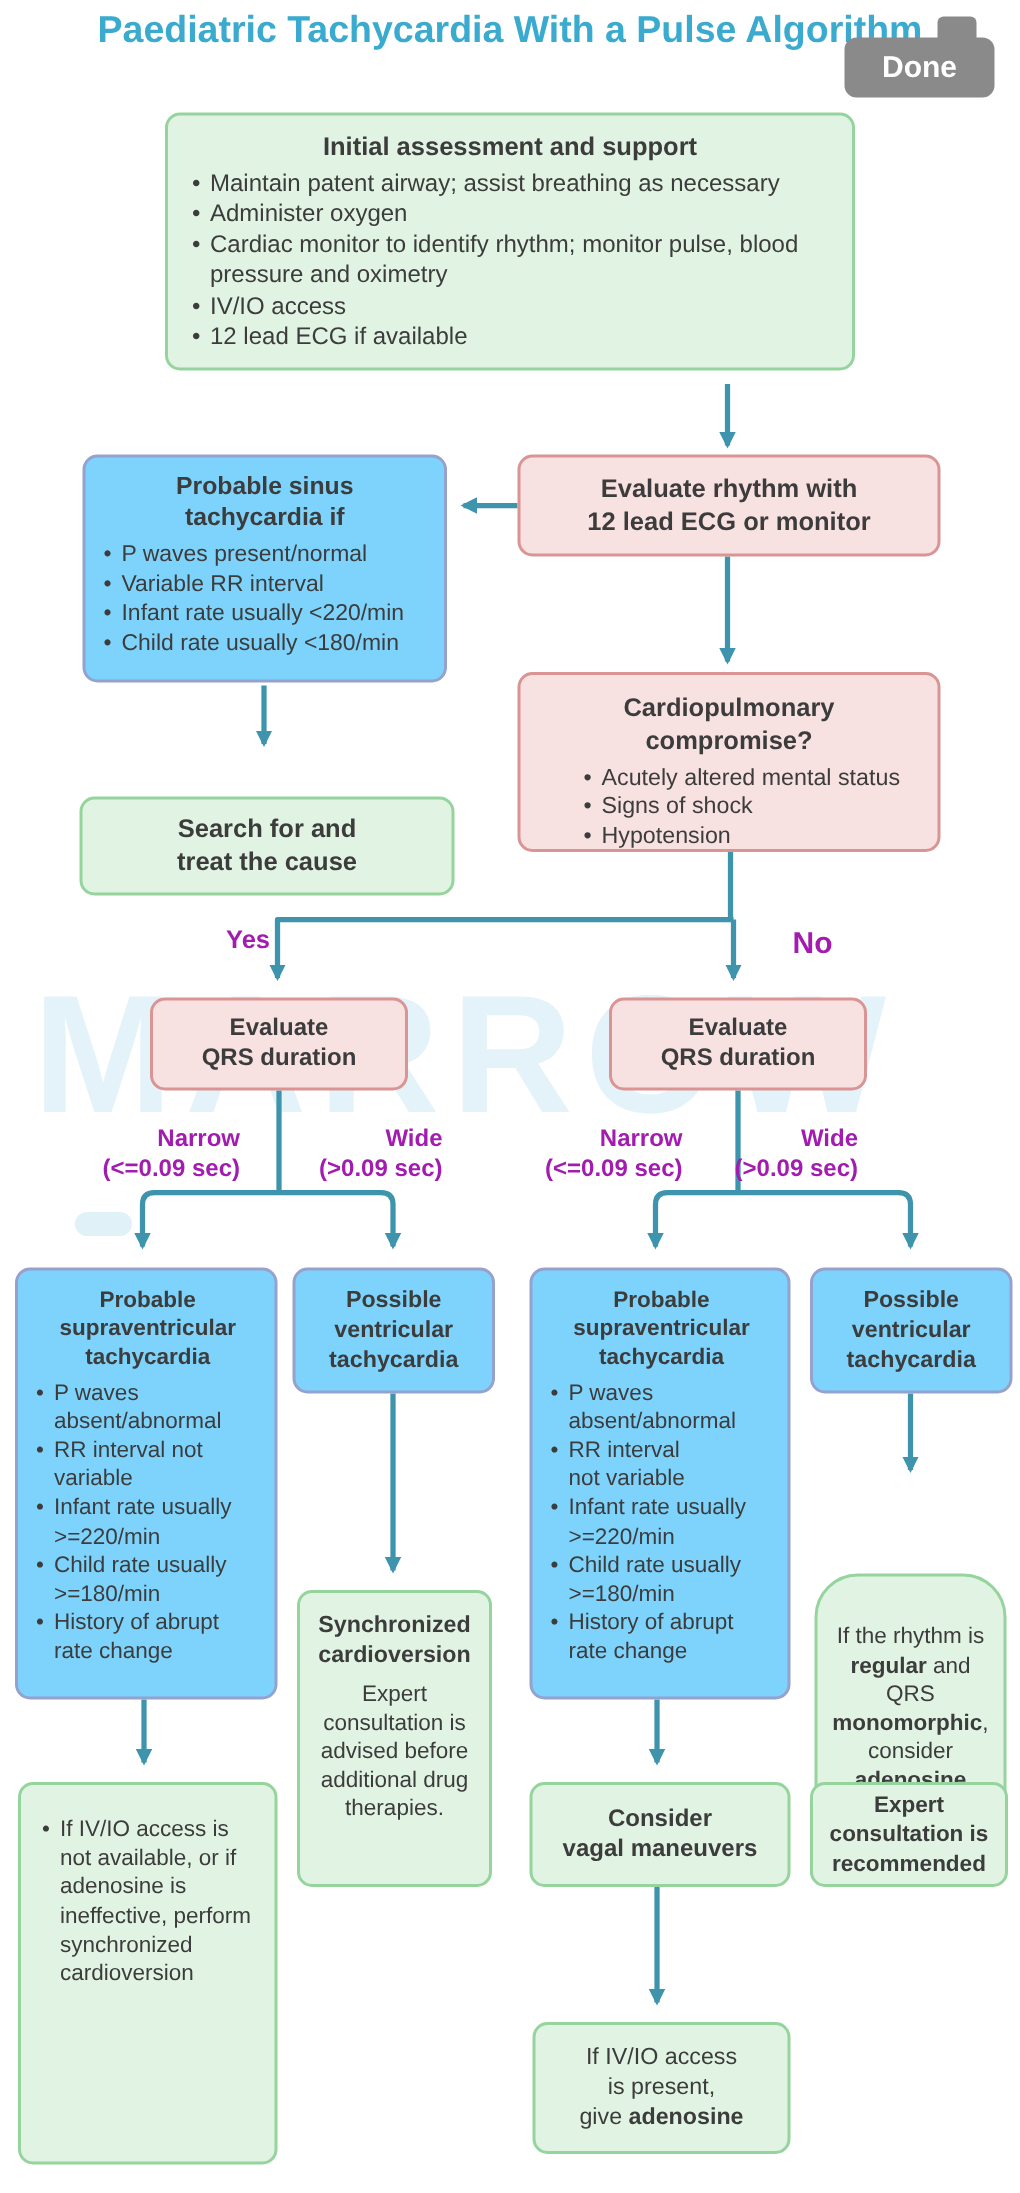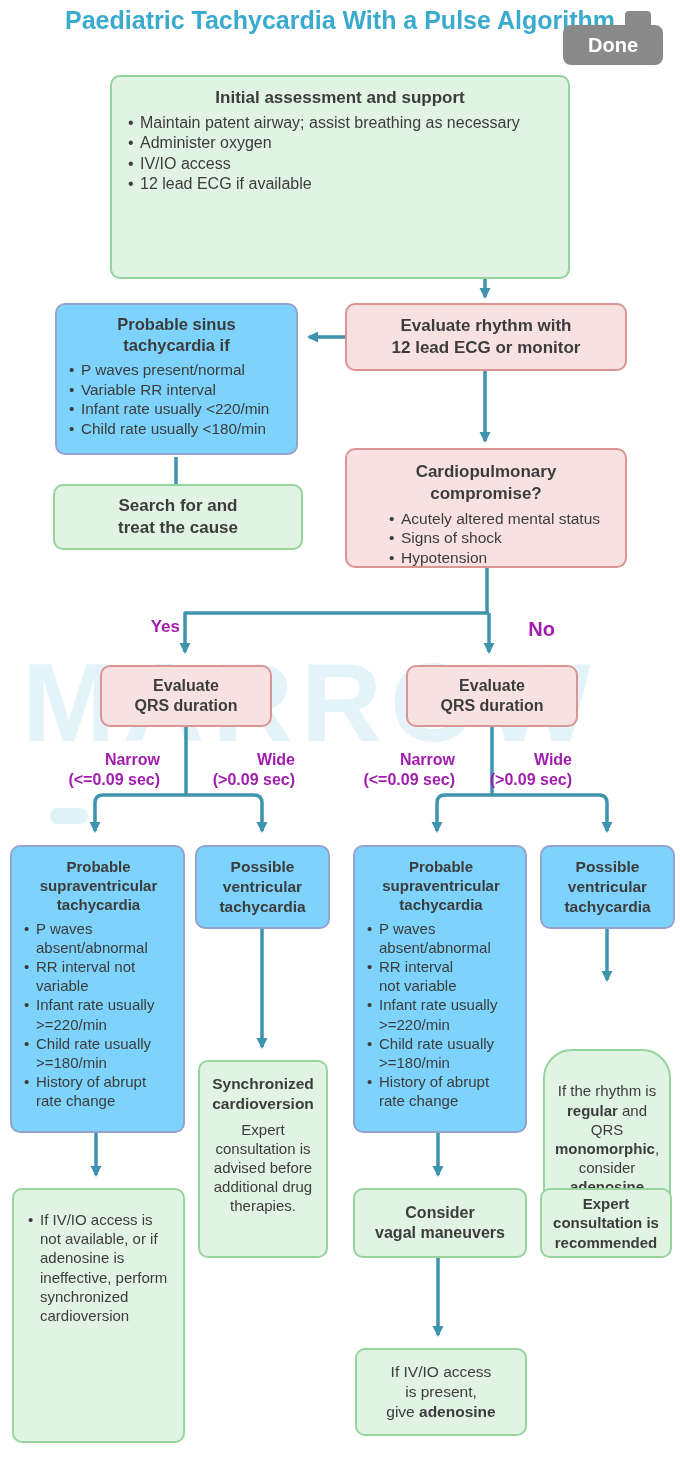--- a/index.html
+++ b/index.html
@@ -68,25 +68,26 @@
       <path d="M96,1133 V1175" marker-end="url(#ah)"></path>
       <path d="M438,1133 V1175" marker-end="url(#ah)"></path>
       <path d="M438,1258 V1335" marker-end="url(#ah)"></path>
     </g>
   </svg>
 
   <h1 class="title">Paediatric Tachycardia With a Pulse Algorithm</h1>
   <div class="done-tab"></div>
   <button class="done">Done</button>
 
-  <div class="box green" style="left:110px;top:75px;width:460px;height:204px;padding:10px 14px;font-size:16px;">
+  <div class="box green" style="left:110px;top:75px;width:460px;height:172px;padding:10px 14px;font-size:16px;">
     <div class="bt c" style="font-size:17px;">Initial assessment and support</div>
     <div class="bl">
       <div class="b">Maintain patent airway; assist breathing as necessary</div>
       <div class="b">Administer oxygen</div>
+      <div class="b">Cardiac monitor to identify rhythm; monitor pulse, blood pressure and oximetry</div>
       <div class="b">IV/IO access</div>
       <div class="b">12 lead ECG if available</div>
     </div>
   </div>
 
   <div class="box pink center" style="left:345px;top:303px;width:282px;height:68px;">
     <div class="bt pre" style="font-size:17px;">Evaluate rhythm with
 12 lead ECG or monitor</div>
   </div>
 
@@ -94,21 +95,21 @@
     <div class="bt c pre" style="font-size:16.5px;">Probable sinus
 tachycardia if</div>
     <div class="bl">
       <div class="b">P waves present/normal</div>
       <div class="b">Variable RR interval</div>
       <div class="b">Infant rate usually &lt;220/min</div>
       <div class="b">Child rate usually &lt;180/min</div>
     </div>
   </div>
 
-  <div class="box green center" style="left:53px;top:484px;width:250px;height:66px;justify-content:center;">
+  <div class="box green center" style="left:53px;top:531px;width:250px;height:66px;justify-content:center;">
     <div class="bt pre" style="font-size:17px;">Search for and
 treat the cause</div>
   </div>
 
   <div class="box pink" style="left:345px;top:448px;width:282px;height:120px;padding:11px 14px;font-size:15.5px;">
     <div class="bt c" style="font-size:17px;">Cardiopulmonary compromise?</div>
     <div class="bl" style="padding-left:26px;">
       <div class="b">Acutely altered mental status</div>
       <div class="b">Signs of shock</div>
       <div class="b">Hypotension</div>

